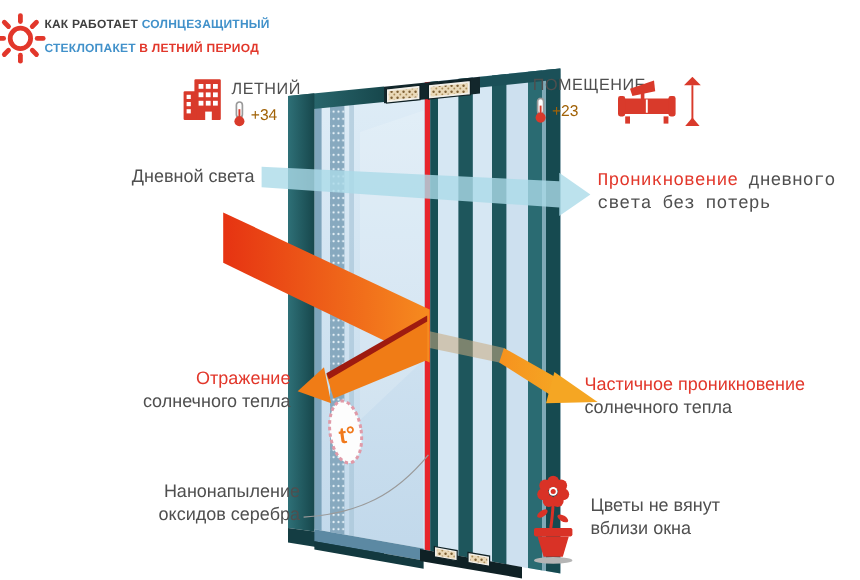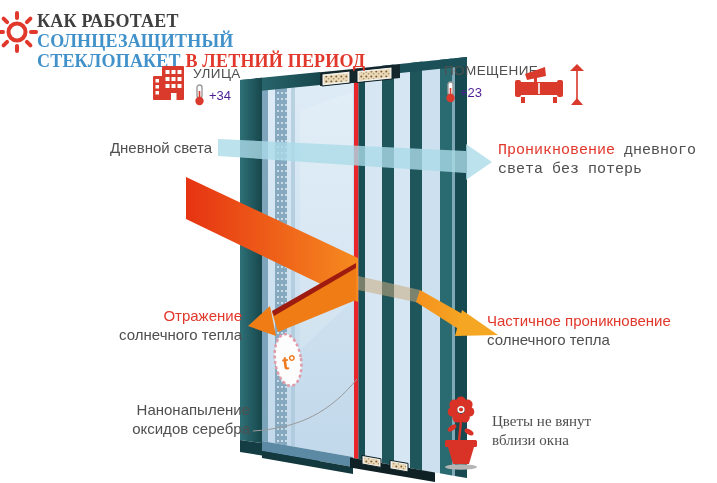--- a/index.html
+++ b/index.html
@@ -4,28 +4,28 @@
 <style>
   html,body{margin:0;padding:0;background:#fff;}
   #stage{
     position:relative;width:717px;height:483px;overflow:hidden;
     background:#fff;font-family:"Liberation Sans",sans-serif;
     -webkit-font-smoothing:antialiased;
   }
   .abs{position:absolute;}
   .title{
     left:37px;top:11px;width:340px;
-    font-size:18px;font-weight:700;line-height:20px;letter-spacing:.2px;font-family:Liberation Serif, serif;
+    font-size:10px;font-weight:700;line-height:20px;letter-spacing:.2px;
   }
   .t-dark{color:#3f3f3f;}
   .t-blue{color:#4191ca;}
   .t-red{color:#e2372b;}
   .env-label{font-size:13.5px;color:#4f4f4f;letter-spacing:.4px;}
   .temp-row{display:flex;align-items:center;gap:3px;}
-  .temp-val{font-size:13px;color:#4c1d95;}
+  .temp-val{font-size:13px;color:#a16207;}
   .note{font-size:15px;line-height:19px;color:#4f4f4f;}
   .note .hl{color:#e2372b;}
   .right-align{text-align:right;}
   svg{display:block;}
 </style>
 </head>
 <body>
 
 <div id="stage">
 
@@ -165,21 +165,21 @@
       <rect x="14.5" y="20" width="4" height="4"></rect>
         <rect x="20.5" y="20" width="4" height="4"></rect>
         <rect x="26.5" y="20" width="4" height="4"></rect>
       <rect x="4.5" y="15" width="3.5" height="3.5"></rect>
         <rect x="4.5" y="21" width="3.5" height="3.5"></rect>
         <rect x="4.5" y="27" width="3.5" height="3.5"></rect>
       <rect x="20" y="29" width="5.5" height="7"></rect>
     </g>
   </svg>
   <div class="abs" style="left:193px;top:66px;">
-    <div class="env-label">УЛИЦА</div>
+    <div class="env-label">ЛЕТНИЙ</div>
     <div class="temp-row" style="margin-top:3px;">
       <svg width="13" height="22" viewBox="0 0 13 22">
         <rect x="4" y="1" width="5" height="13" rx="2.5" fill="#ffffff" stroke="#9a9a9a" stroke-width="1.4"></rect>
         <rect x="5.7" y="7" width="1.6" height="8" fill="#d93a2b"></rect>
         <circle cx="6.5" cy="17" r="4.2" fill="#d93a2b"></circle>
       </svg>
       <span class="temp-val">+34</span>
     </div>
   </div>
 
@@ -249,18 +249,18 @@
       <circle cx="21.3" cy="21.6" r="5"></circle>
       <circle cx="16.7" cy="15.8" r="5"></circle>
       <circle cx="18.4" cy="8.6" r="5"></circle>
     </g>
     <circle cx="25" cy="13.5" r="3.6" fill="#ffffff"></circle>
     <circle cx="25" cy="13.5" r="2.1" fill="#d93226"></circle>
     <rect x="9" y="44" width="32" height="7" rx="1.5" fill="#d93226"></rect>
     <polygon points="12,51 38,51 33,68 17,68" fill="#d93226"></polygon>
   </svg>
 
-  <div class="abs note" style="left:492px;top:412px;width:150px;font-family:Liberation Serif, serif;">
+  <div class="abs note" style="left:492px;top:412px;width:150px;">
     <div>Цветы не вянут</div>
     <div>вблизи окна</div>
   </div>
 
 </div>
 
 </body></html>

